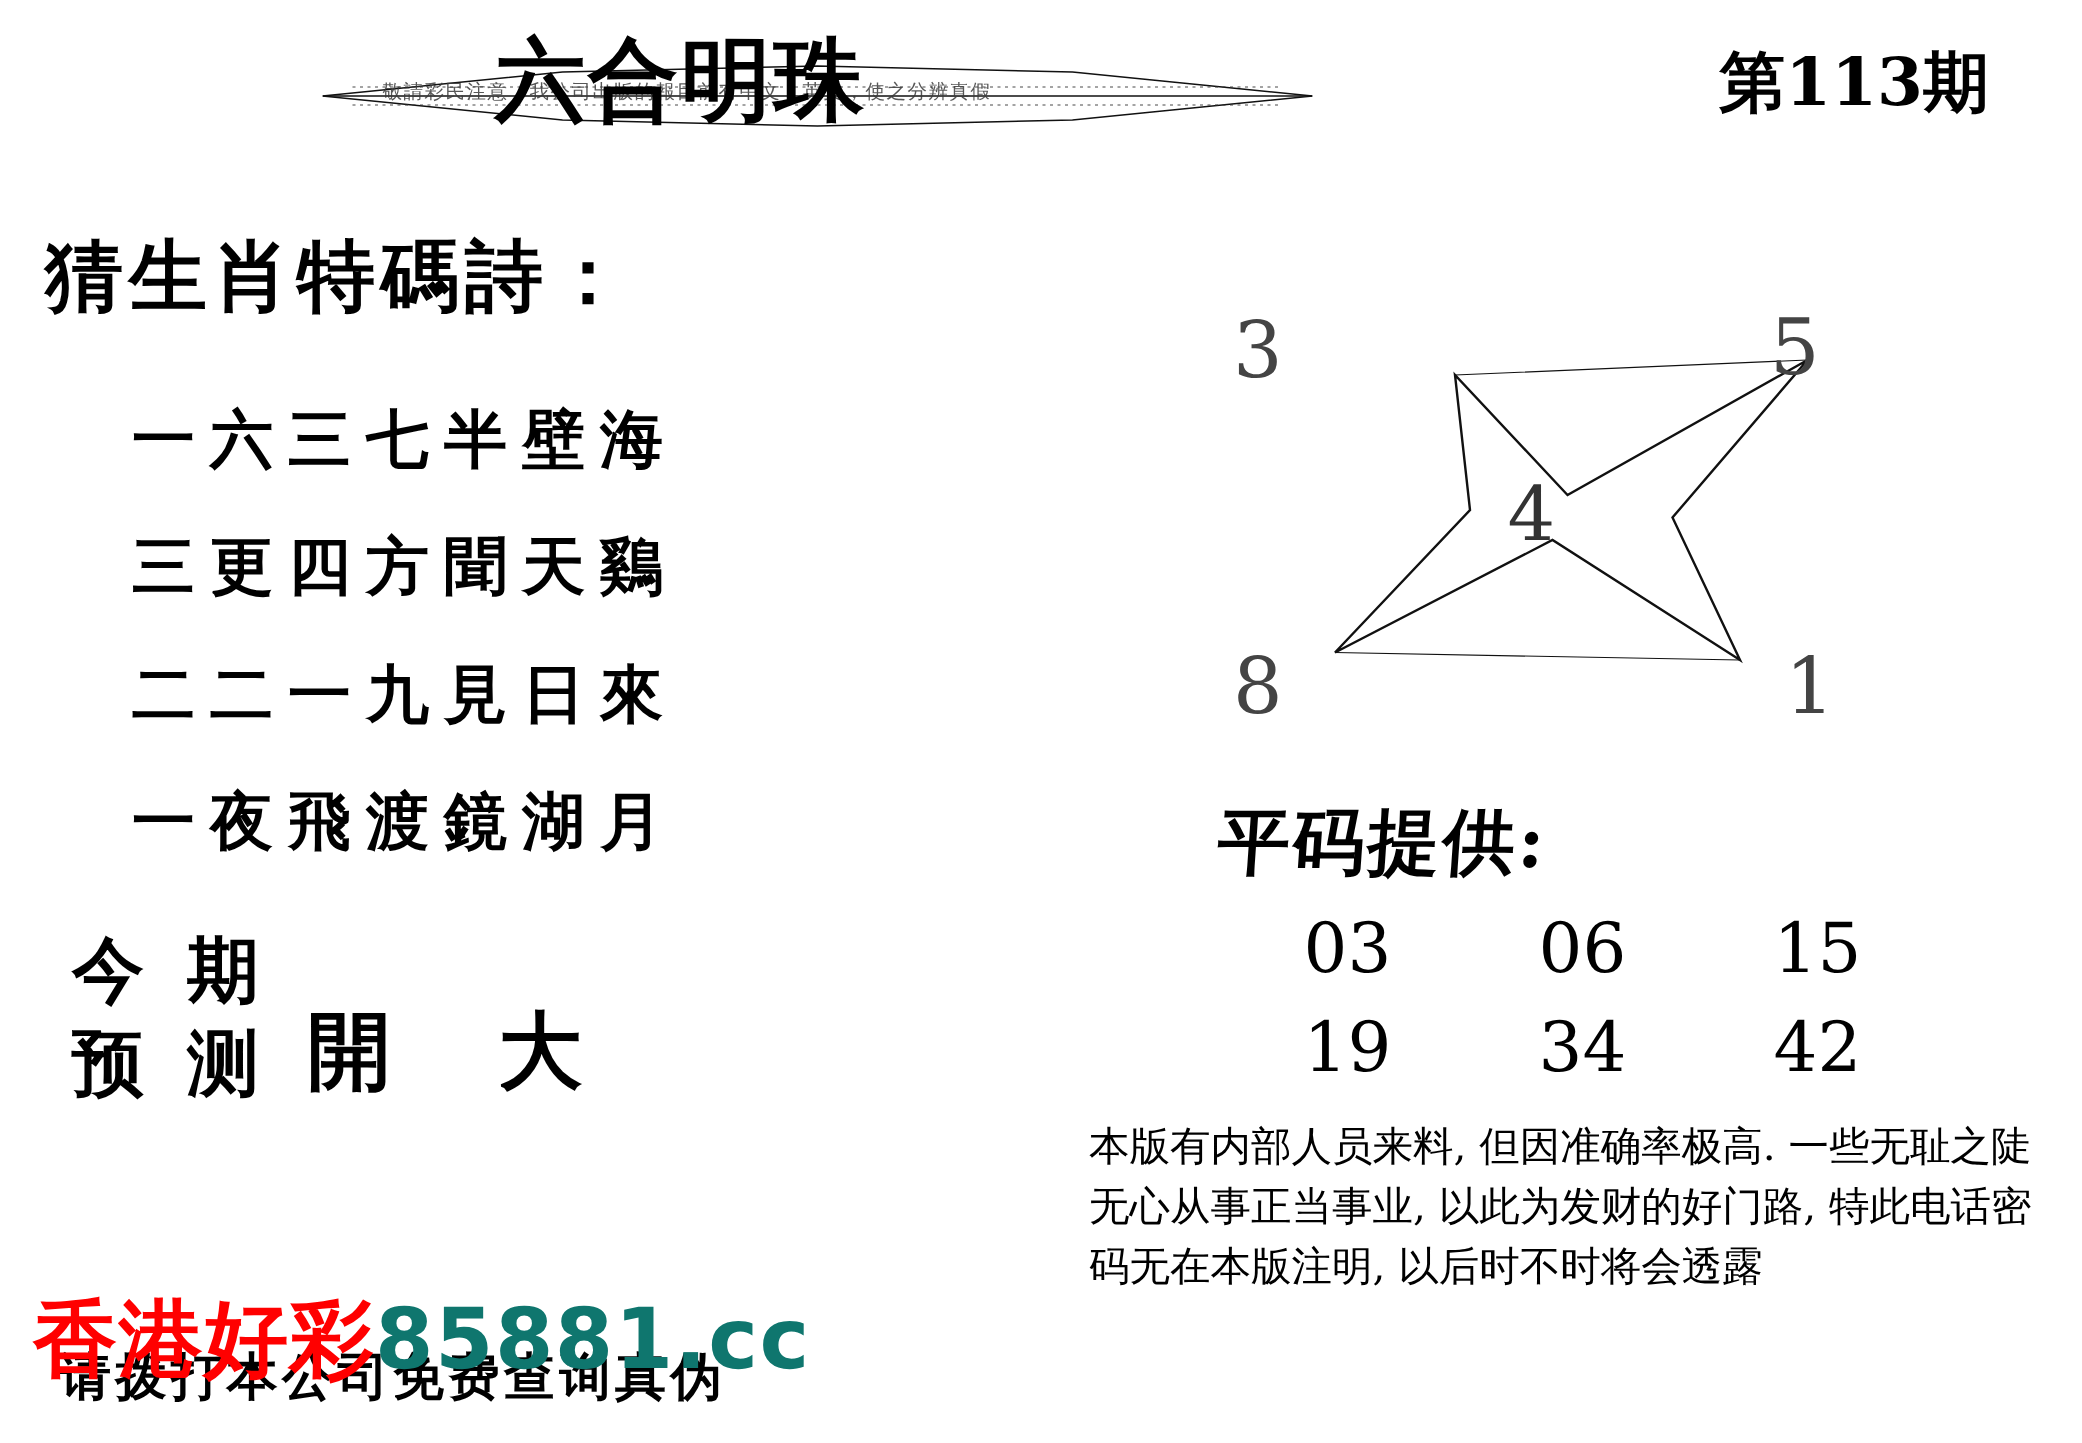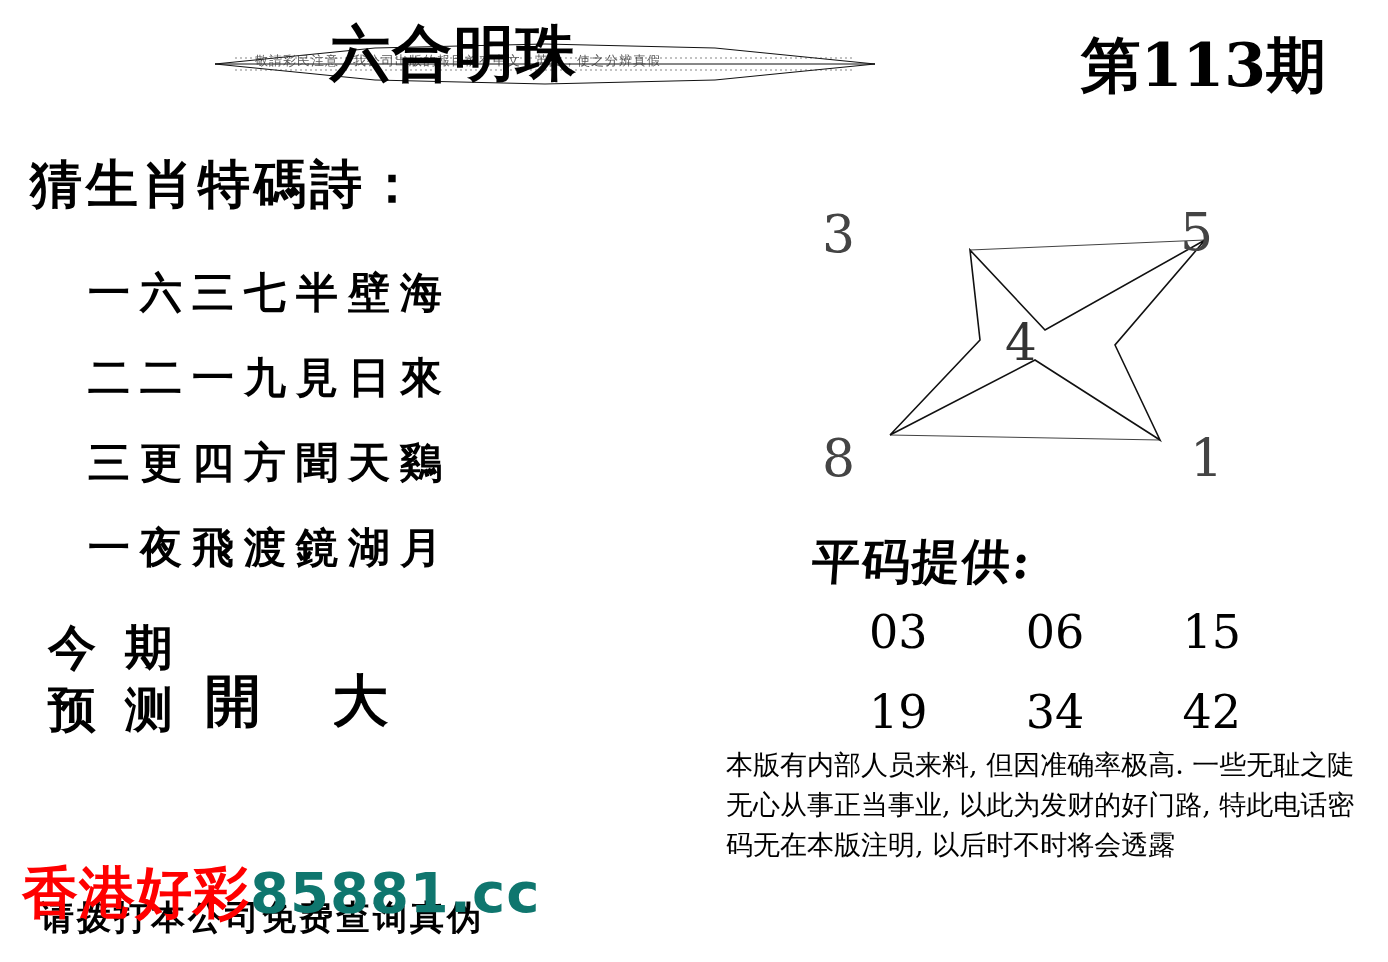--- a/index.html
+++ b/index.html
@@ -50,21 +50,21 @@
     letter-spacing: 1px;
     color: #3a3a3a;
     white-space: nowrap;
     opacity: .85;
   }
   .issue {
     position: absolute;
     right: 62px;
     top: 26px;
     font-family: "DejaVu Serif", serif;
-    font-size: 60px;
+    font-size: 44px;
     font-weight: 700;
     white-space: nowrap;
   }
 
   
   .poem-head {
     position: absolute;
     left: 30px;
     top: 150px;
     font-family: "DejaVu Serif", serif;
@@ -176,21 +176,21 @@
     transform: skewX(-4deg);
   }
 
   .nums {
     position: absolute;
     left: 820px;
     top: 605px;
     width: 470px;
     display: grid;
     grid-template-columns: repeat(3, 1fr);
-    row-gap: 26px;
+    row-gap: 12px;
     font-family: "DejaVu Serif", serif;
     font-size: 46px;
     text-align: center;
   }
 
   .disclaimer {
     position: absolute;
     left: 726px;
     top: 745px;
     width: 640px;
@@ -229,22 +229,22 @@
       <path d="M20 16 L640 16 M20 28 L640 28" stroke="#333" stroke-width="0.6" stroke-dasharray="2 3"></path>
     </svg>
   </div>
   <div class="micro-text">敬請彩民注意，我公司出版的報目前有中文，英文，使之分辨真假</div>
   <div class="title-main">六合明珠</div>
   <div class="issue">第113期</div>
 
   <div class="poem-head">猜生肖特碼詩：</div>
   <div class="poem">
     <div>一六三七半壁海</div>
+    <div>三更四方聞天鷄</div>
     <div>二二一九見日來</div>
-    <div>三更四方聞天鷄</div>
     <div>一夜飛渡鏡湖月</div>
   </div>
 
   <div class="forecast">
     <div class="forecast-label">
       <div>今 期</div>
       <div>预 测</div>
     </div>
     <div class="forecast-value">開 大</div>
   </div>

